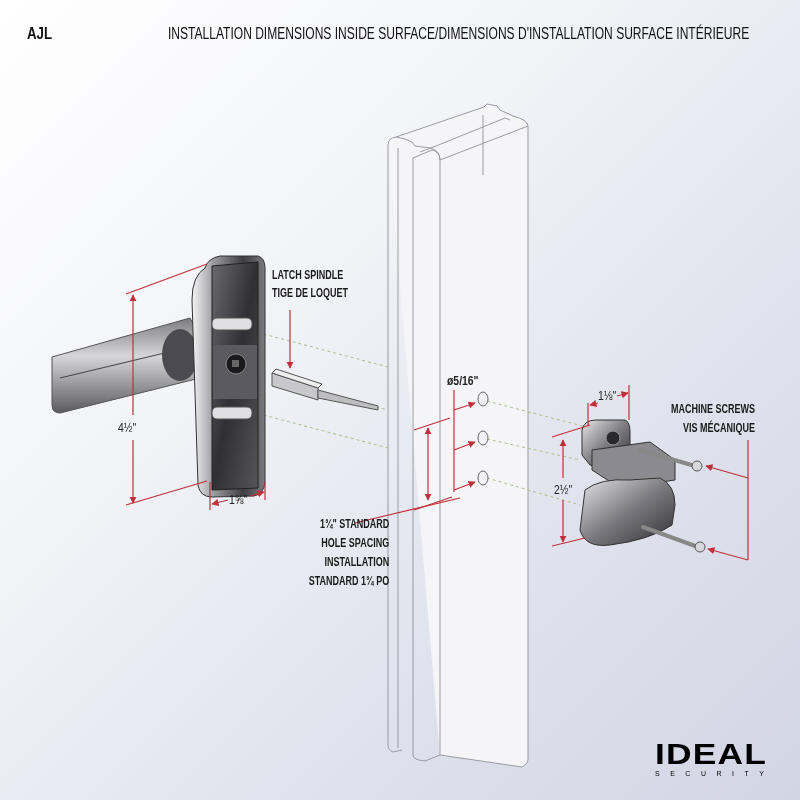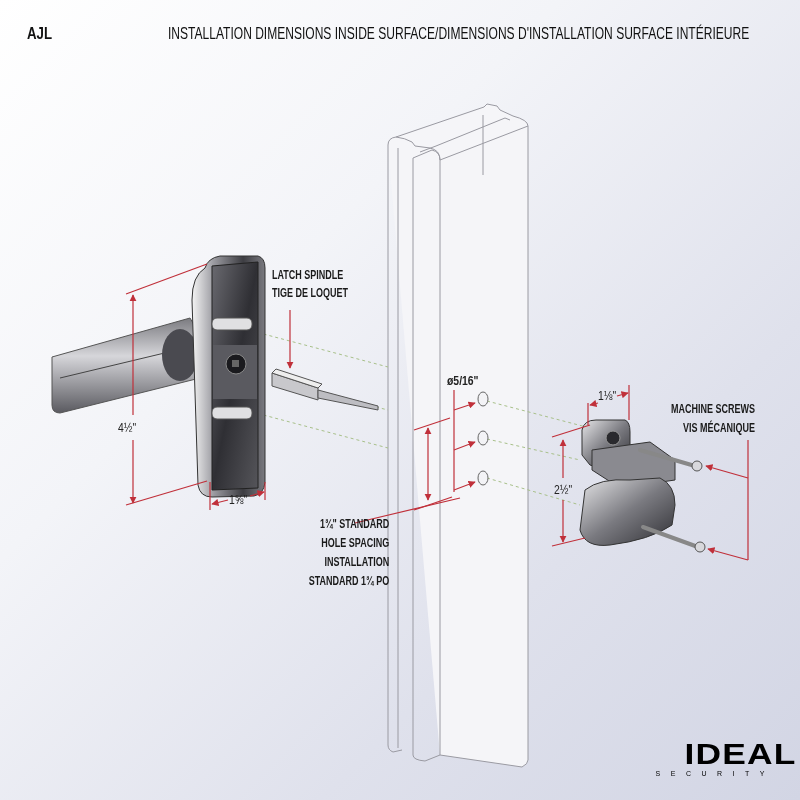--- a/index.html
+++ b/index.html
@@ -23,21 +23,21 @@
       white-space: nowrap; line-height: 18px;
       transform: scaleX(0.75);
     }
     .label.right { transform-origin: right top; text-align: right; }
     .label.left { transform-origin: left top; }
     .dim {
       position: absolute; font-size: 13px; color: #222; white-space: nowrap;
       transform: scaleX(0.8); transform-origin: left top;
     }
     svg#drawing { position: absolute; left: 0; top: 0; }
-    #logo { position: absolute; left: 655px; top: 740px; width: 120px; text-align: right; }
+    #logo { position: absolute; left: 655px; top: 740px; width: 120px; }
     #logo-word {
       font-size: 30px; font-weight: 900; color: #000; letter-spacing: 1px;
       line-height: 28px; transform: scaleX(1.18); transform-origin: left top;
       font-family: "Liberation Sans", sans-serif;
     }
     #logo-sub {
       font-size: 7px; color: #000; letter-spacing: 10.5px; margin-top: 2px;
       font-family: "Liberation Sans", sans-serif;
     }
   </style>

